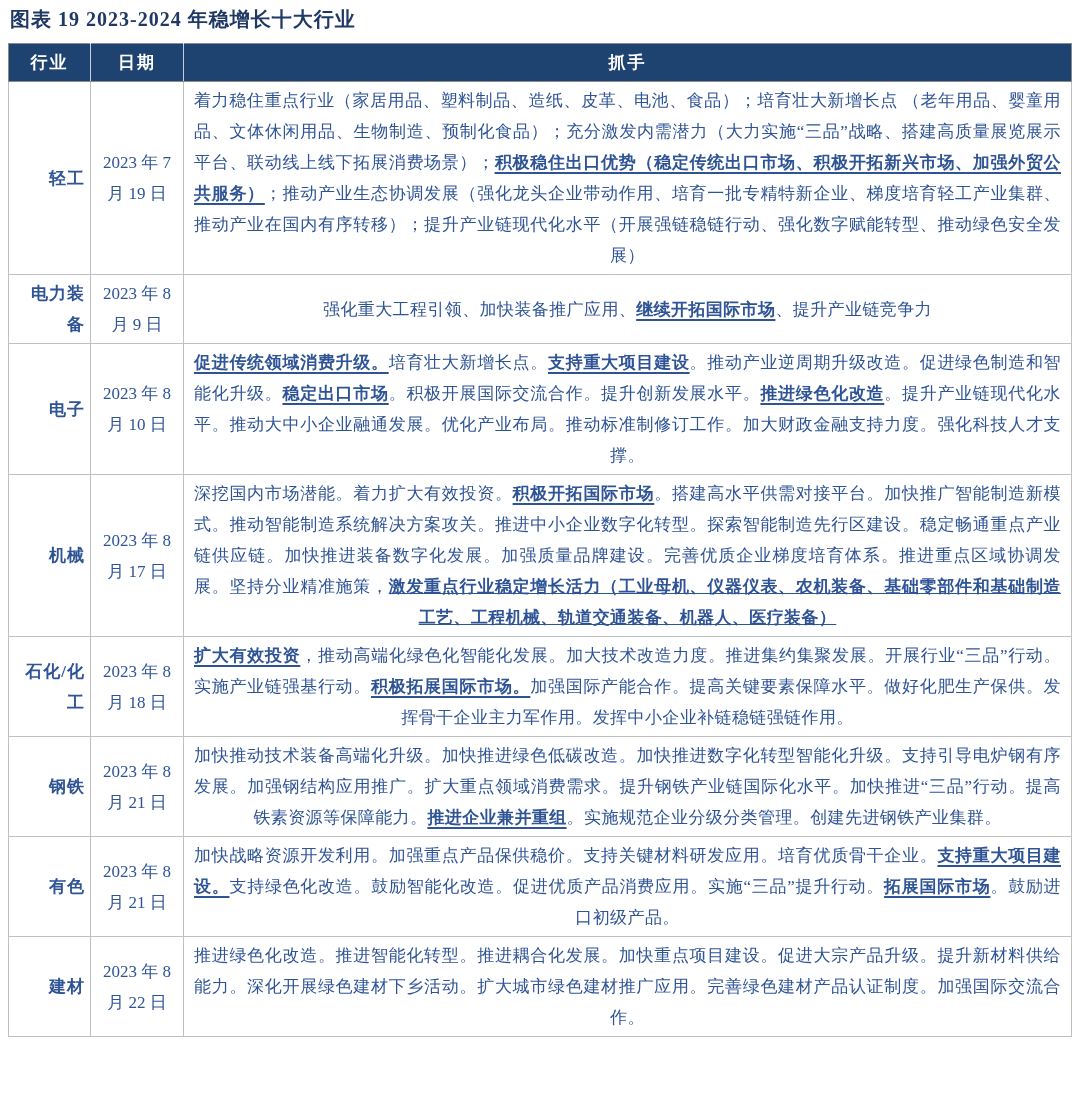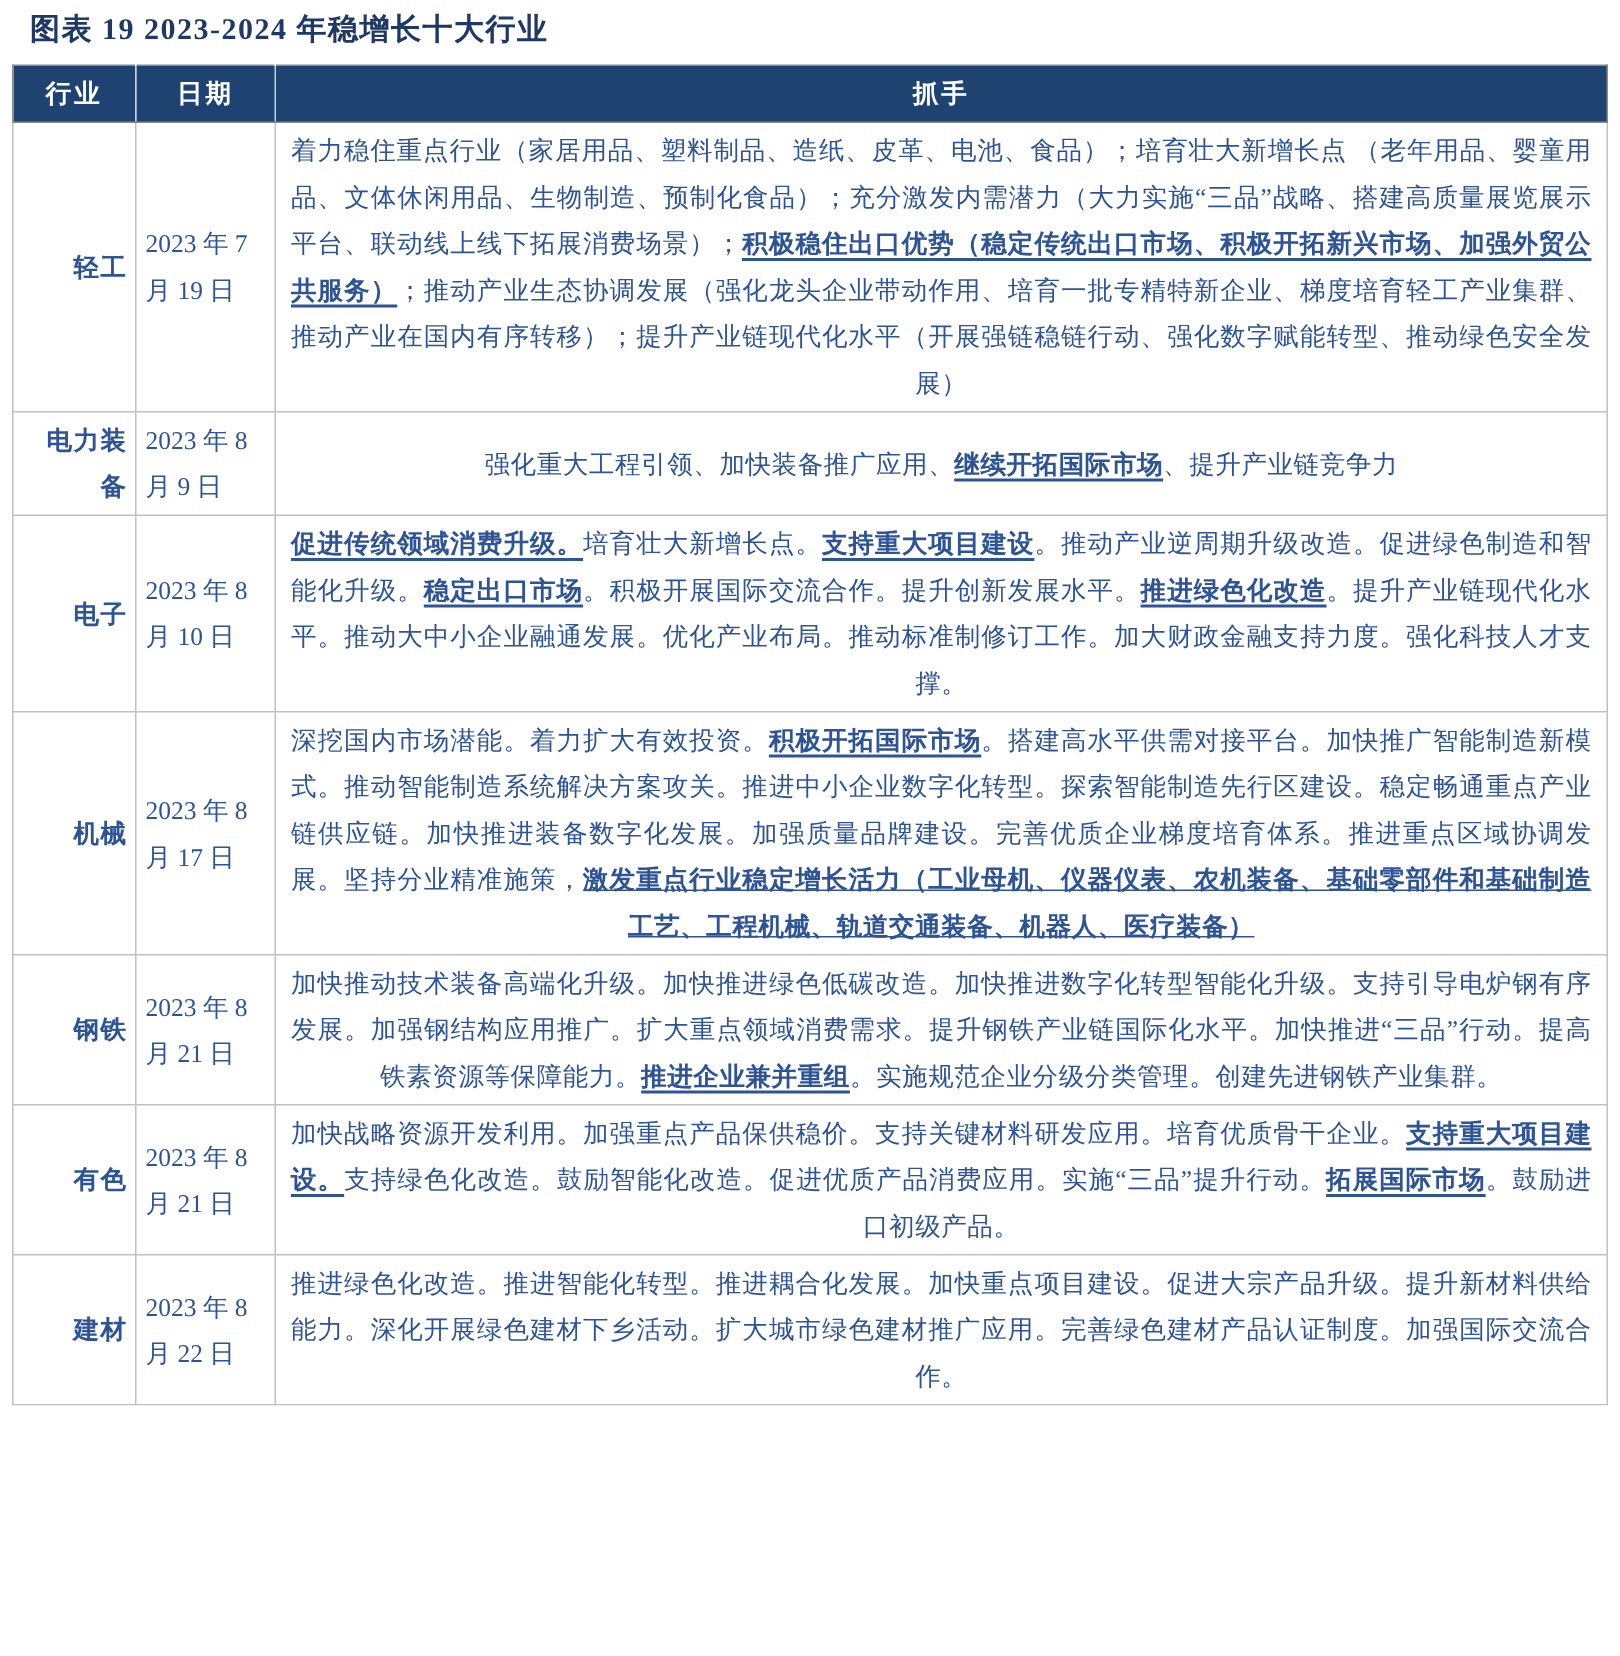--- a/index.html
+++ b/index.html
@@ -17,21 +17,21 @@
     width:1080px;
     font-family:"Liberation Serif","DejaVu Serif",serif;
     color:var(--body-text);
   }
   .page{padding:4px 8px 0 8px;}
   .fig-title{
     font-size:20px;
     font-weight:bold;
     color:var(--title-color);
     letter-spacing:1px;
-    margin:2px 0 10px 12px;
+    margin:2px 0 10px 2px;
   }
   table.industry-table{
     width:1064px;
     border-collapse:collapse;
     table-layout:fixed;
     border:1px solid var(--border-outer);
   }
   col.c-industry{width:82px;}
   col.c-date{width:93px;}
   thead th{
@@ -52,21 +52,21 @@
     padding:3px 10px;
     vertical-align:middle;
   }
   td.industry-cell{
     font-weight:bold;
     text-align:right;
     padding:3px 5px;
     letter-spacing:1px;
   }
   td.date-cell{
-    text-align:left;
+    text-align:center;
     padding:3px 6px;
   }
   td.grip-cell{
     text-align:justify;
     text-align-last:center;
     letter-spacing:.4px;
   }
   .seg-b{font-weight:bold;text-decoration:underline;}
   .seg-bu{
     font-weight:bold;
@@ -109,20 +109,25 @@
           <td class="industry-cell">电子</td>
           <td class="date-cell">2023 年 8 月 10 日</td>
           <td class="grip-cell"><span class="seg-bu">促进传统领域消费升级。</span><span>培育壮大新增长点。</span><span class="seg-bu">支持重大项目建设</span><span>。推动产业逆周期升级改造。促进绿色制造和智能化升级。</span><span class="seg-bu">稳定出口市场</span><span>。积极开展国际交流合作。提升创新发展水平。</span><span class="seg-bu">推进绿色化改造</span><span>。提升产业链现代化水平。推动大中小企业融通发展。优化产业布局。推动标准制修订工作。加大财政金融支持力度。强化科技人才支撑。</span></td>
         </tr>
         <tr>
           <td class="industry-cell">机械</td>
           <td class="date-cell">2023 年 8 月 17 日</td>
           <td class="grip-cell"><span>深挖国内市场潜能。着力扩大有效投资。</span><span class="seg-bu">积极开拓国际市场</span><span>。搭建高水平供需对接平台。加快推广智能制造新模式。推动智能制造系统解决方案攻关。推进中小企业数字化转型。探索智能制造先行区建设。稳定畅通重点产业链供应链。加快推进装备数字化发展。加强质量品牌建设。完善优质企业梯度培育体系。推进重点区域协调发展。坚持分业精准施策，</span><span class="seg-b">激发重点行业稳定增长活力（工业母机、仪器仪表、农机装备、基础零部件和基础制造工艺、工程机械、轨道交通装备、机器人、医疗装备）</span></td>
         </tr>
         <tr>
+          <td class="industry-cell">石化/化工</td>
+          <td class="date-cell">2023 年 8 月 18 日</td>
+          <td class="grip-cell"><span class="seg-bu">扩大有效投资</span><span>，推动高端化绿色化智能化发展。加大技术改造力度。推进集约集聚发展。开展行业“三品”行动。实施产业链强基行动。</span><span class="seg-bu">积极拓展国际市场。</span><span>加强国际产能合作。提高关键要素保障水平。做好化肥生产保供。发挥骨干企业主力军作用。发挥中小企业补链稳链强链作用。</span></td>
+        </tr>
+        <tr>
           <td class="industry-cell">钢铁</td>
           <td class="date-cell">2023 年 8 月 21 日</td>
           <td class="grip-cell"><span>加快推动技术装备高端化升级。加快推进绿色低碳改造。加快推进数字化转型智能化升级。支持引导电炉钢有序发展。加强钢结构应用推广。扩大重点领域消费需求。提升钢铁产业链国际化水平。加快推进“三品”行动。提高铁素资源等保障能力。</span><span class="seg-bu">推进企业兼并重组</span><span>。实施规范企业分级分类管理。创建先进钢铁产业集群。</span></td>
         </tr>
         <tr>
           <td class="industry-cell">有色</td>
           <td class="date-cell">2023 年 8 月 21 日</td>
           <td class="grip-cell"><span>加快战略资源开发利用。加强重点产品保供稳价。支持关键材料研发应用。培育优质骨干企业。</span><span class="seg-bu">支持重大项目建设。</span><span>支持绿色化改造。鼓励智能化改造。促进优质产品消费应用。实施“三品”提升行动。</span><span class="seg-bu">拓展国际市场</span><span>。鼓励进口初级产品。</span></td>
         </tr>
         <tr>

